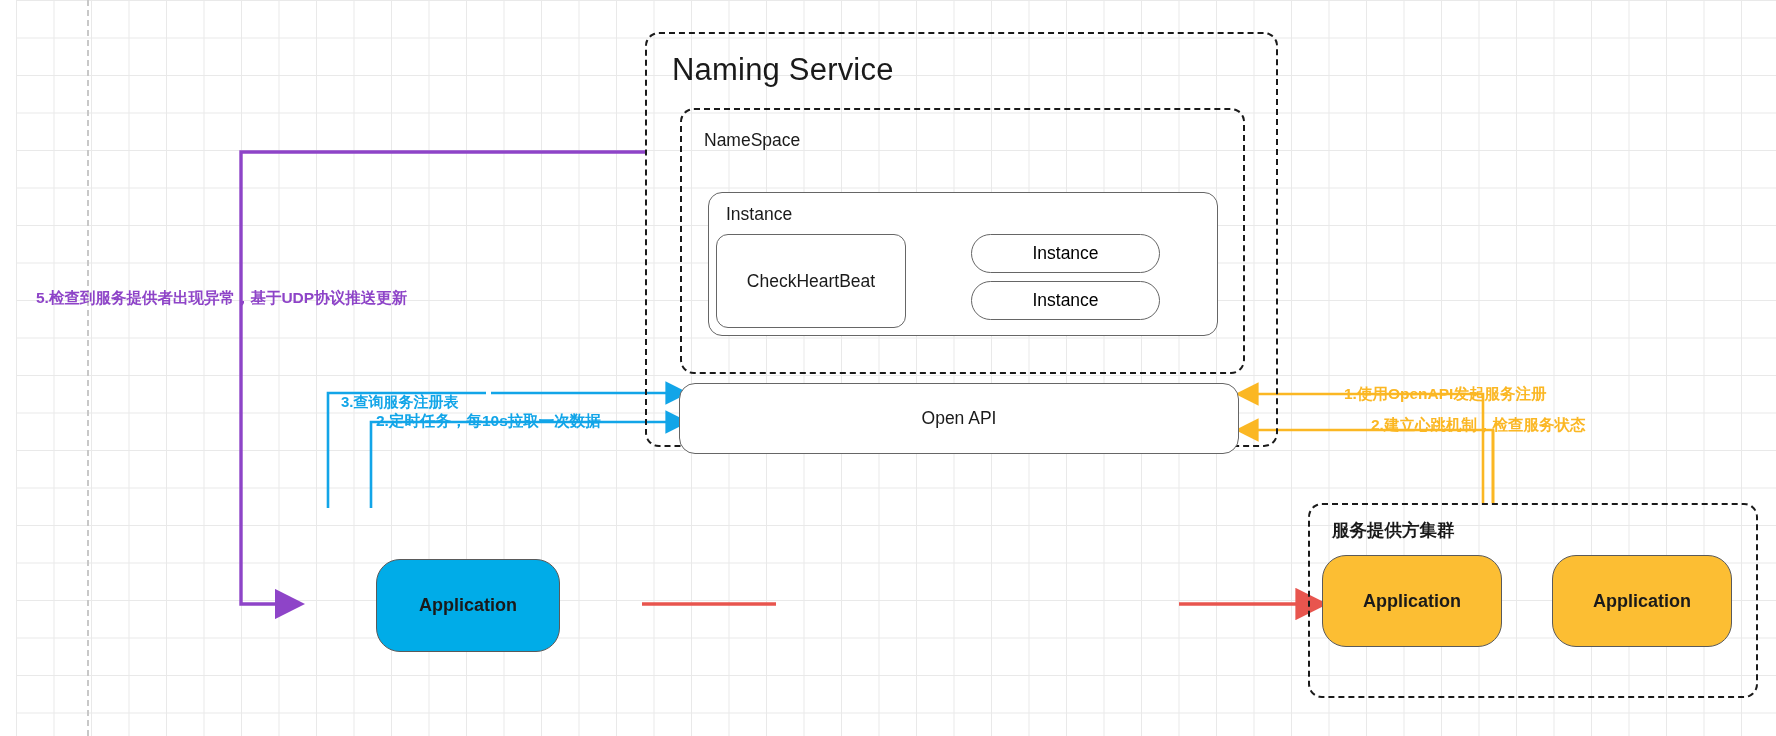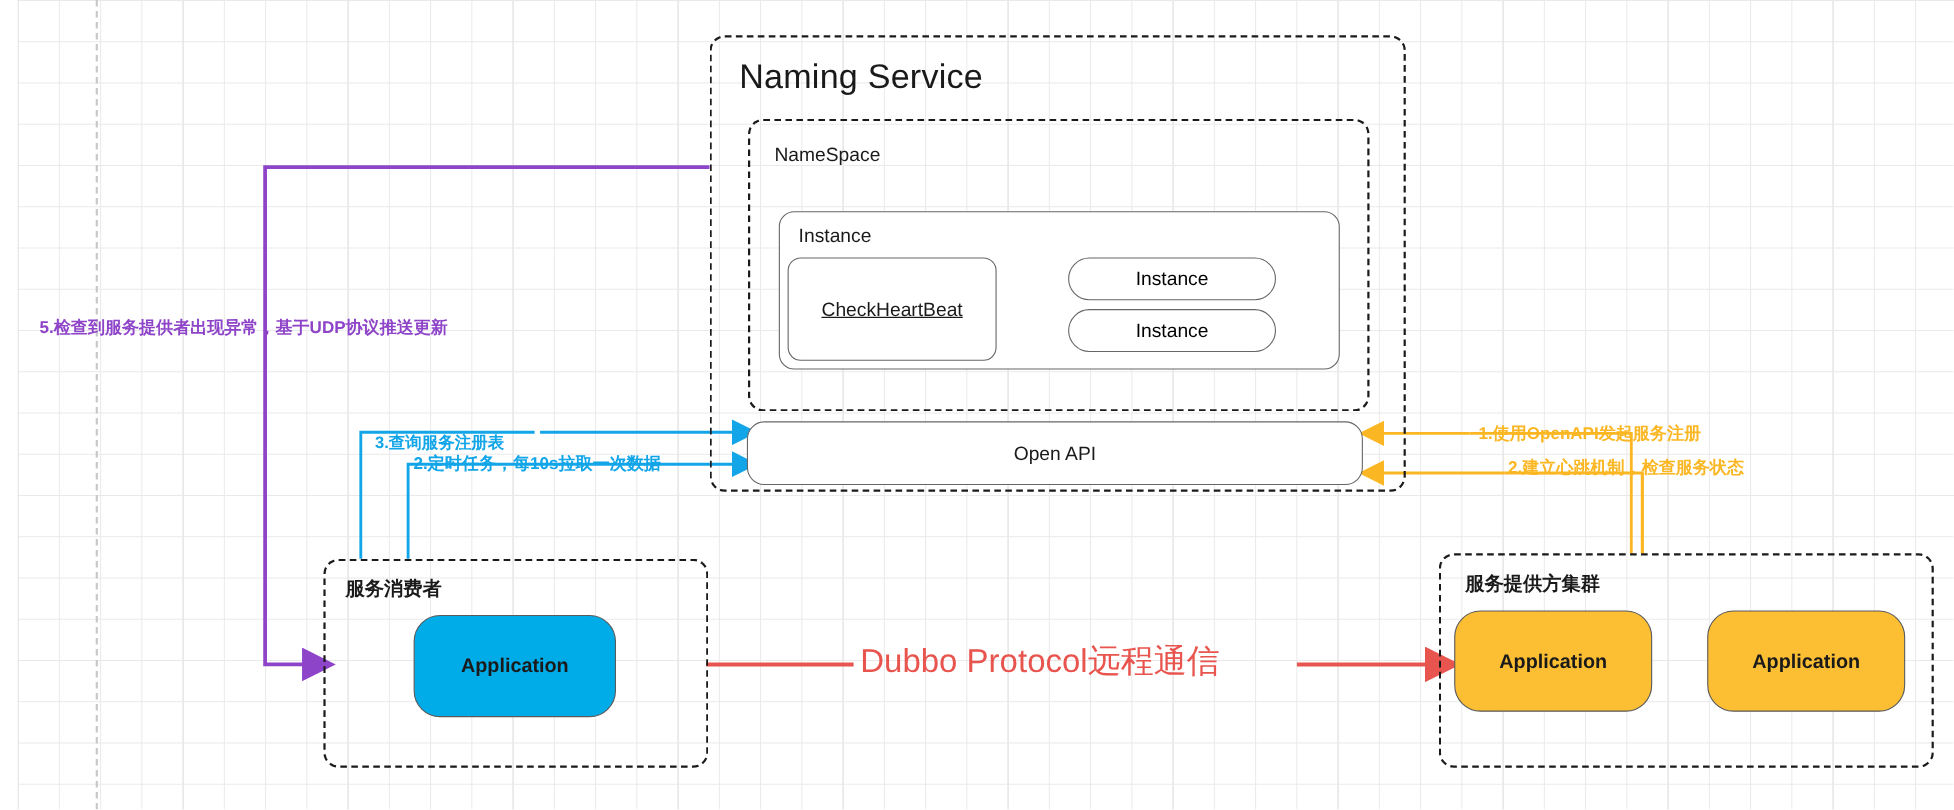--- a/index.html
+++ b/index.html
@@ -120,41 +120,40 @@
   
   #checkheartbeat {
     left: 700px;
     top: 234px;
     width: 190px;
     height: 94px;
     border-radius: 12px;
     display: flex;
     align-items: center;
     justify-content: center;
-    text-decoration: underline;
   }
   #checkheartbeat .lbl { font-size: 17.5px; color: #1a1a1a; }
 
   
   .instance {
     border-radius: 22px;
     display: flex;
     align-items: center;
     justify-content: center;
   }
   .instance .lbl { font-size: 17.5px; color: #000000; }
   #instance-1 { left: 955px; top: 234px; width: 189px; height: 39px; }
   #instance-2 { left: 955px; top: 281px; width: 189px; height: 39px; }
 
   
   #open-api {
     left: 663px;
     top: 383px;
     width: 560px;
-    height: 58px;
+    height: 71px;
     border-radius: 16px;
     display: flex;
     align-items: center;
     justify-content: center;
   }
   #open-api .lbl { font-size: 17.5px; color: #1a1a1a; }
 
   
   #consumer-group {
     left: 278px;
@@ -338,23 +337,20 @@
     <span class="lbl">Instance</span>
   </div>
   <div class="box solid-box instance" id="instance-2">
     <span class="lbl">Instance</span>
   </div>
 
   <div class="box solid-box" id="open-api">
     <span class="lbl">Open API</span>
   </div>
 
-  <div class="box dashed-box" id="consumer-group">
-    <div class="box-title" id="consumer-group-title">服务消费者</div>
-  </div>
   <div class="box app-box" id="app-consumer">
     <span class="lbl">Application</span>
   </div>
 
   <div class="box dashed-box" id="provider-group">
     <div class="box-title" id="provider-group-title">服务提供方集群</div>
   </div>
   <div class="box app-box" id="app-provider-1">
     <span class="lbl">Application</span>
   </div>
@@ -365,15 +361,14 @@
   <div class="ann ann-purple" id="ann-5">5.检查到服务提供者出现异常，基于UDP协议推送更新</div>
 
   <div class="ann ann-blue" id="ann-3">3.查询服务注册表</div>
 
   <div class="ann ann-blue" id="ann-4">2.定时任务，每10s拉取一次数据</div>
 
   <div class="ann ann-orange" id="ann-1">1.使用OpenAPI发起服务注册</div>
 
   <div class="ann ann-orange" id="ann-2">2.建立心跳机制，检查服务状态</div>
 
-  <div class="ann" id="ann-dubbo">Dubbo Protocol远程通信</div>
 
 </div>
 
 </body></html>

